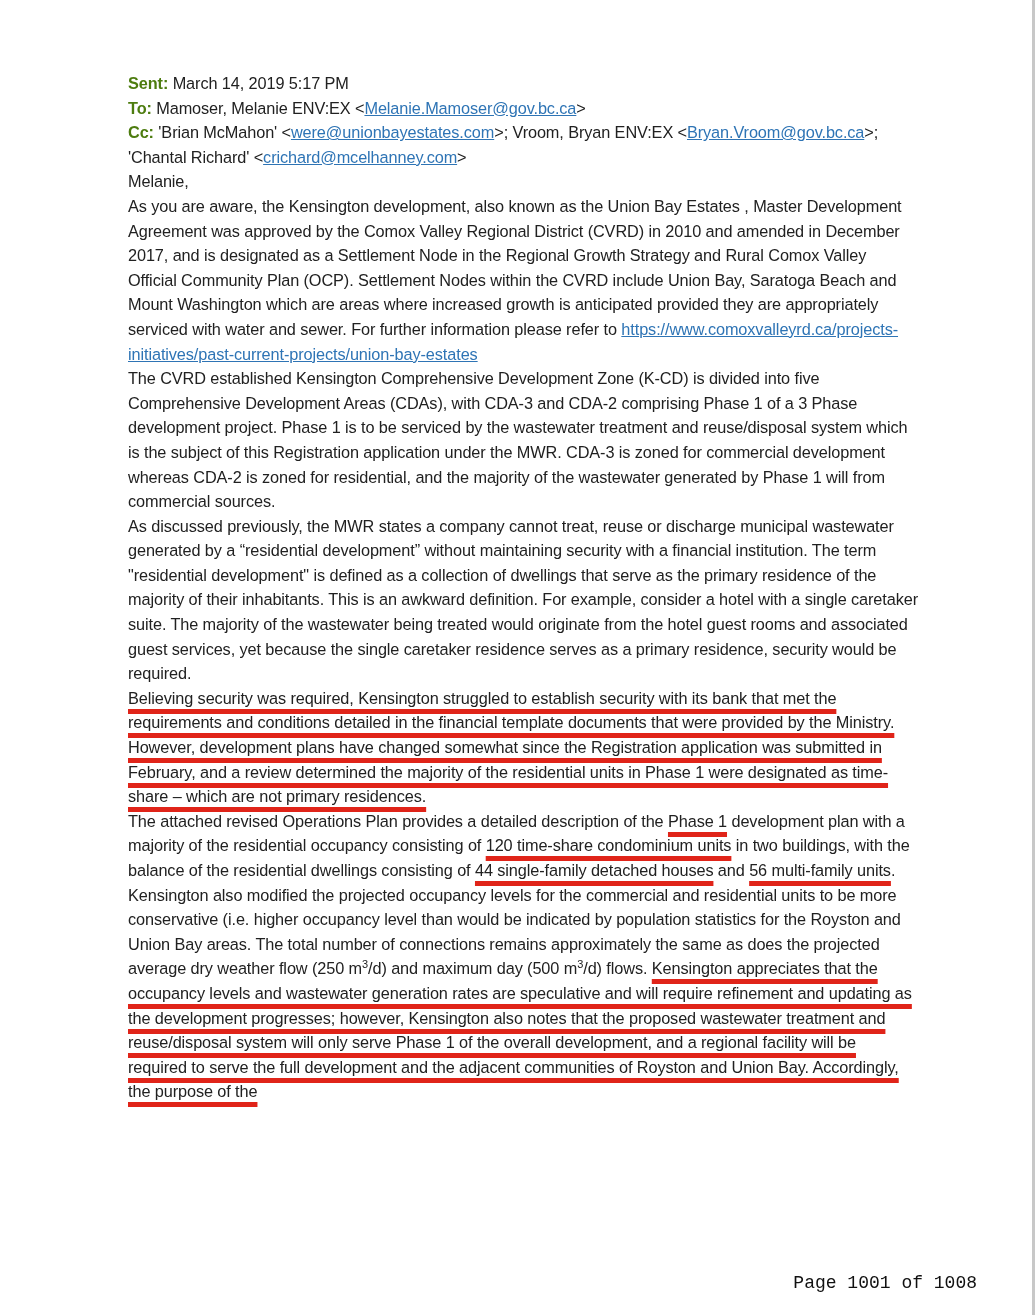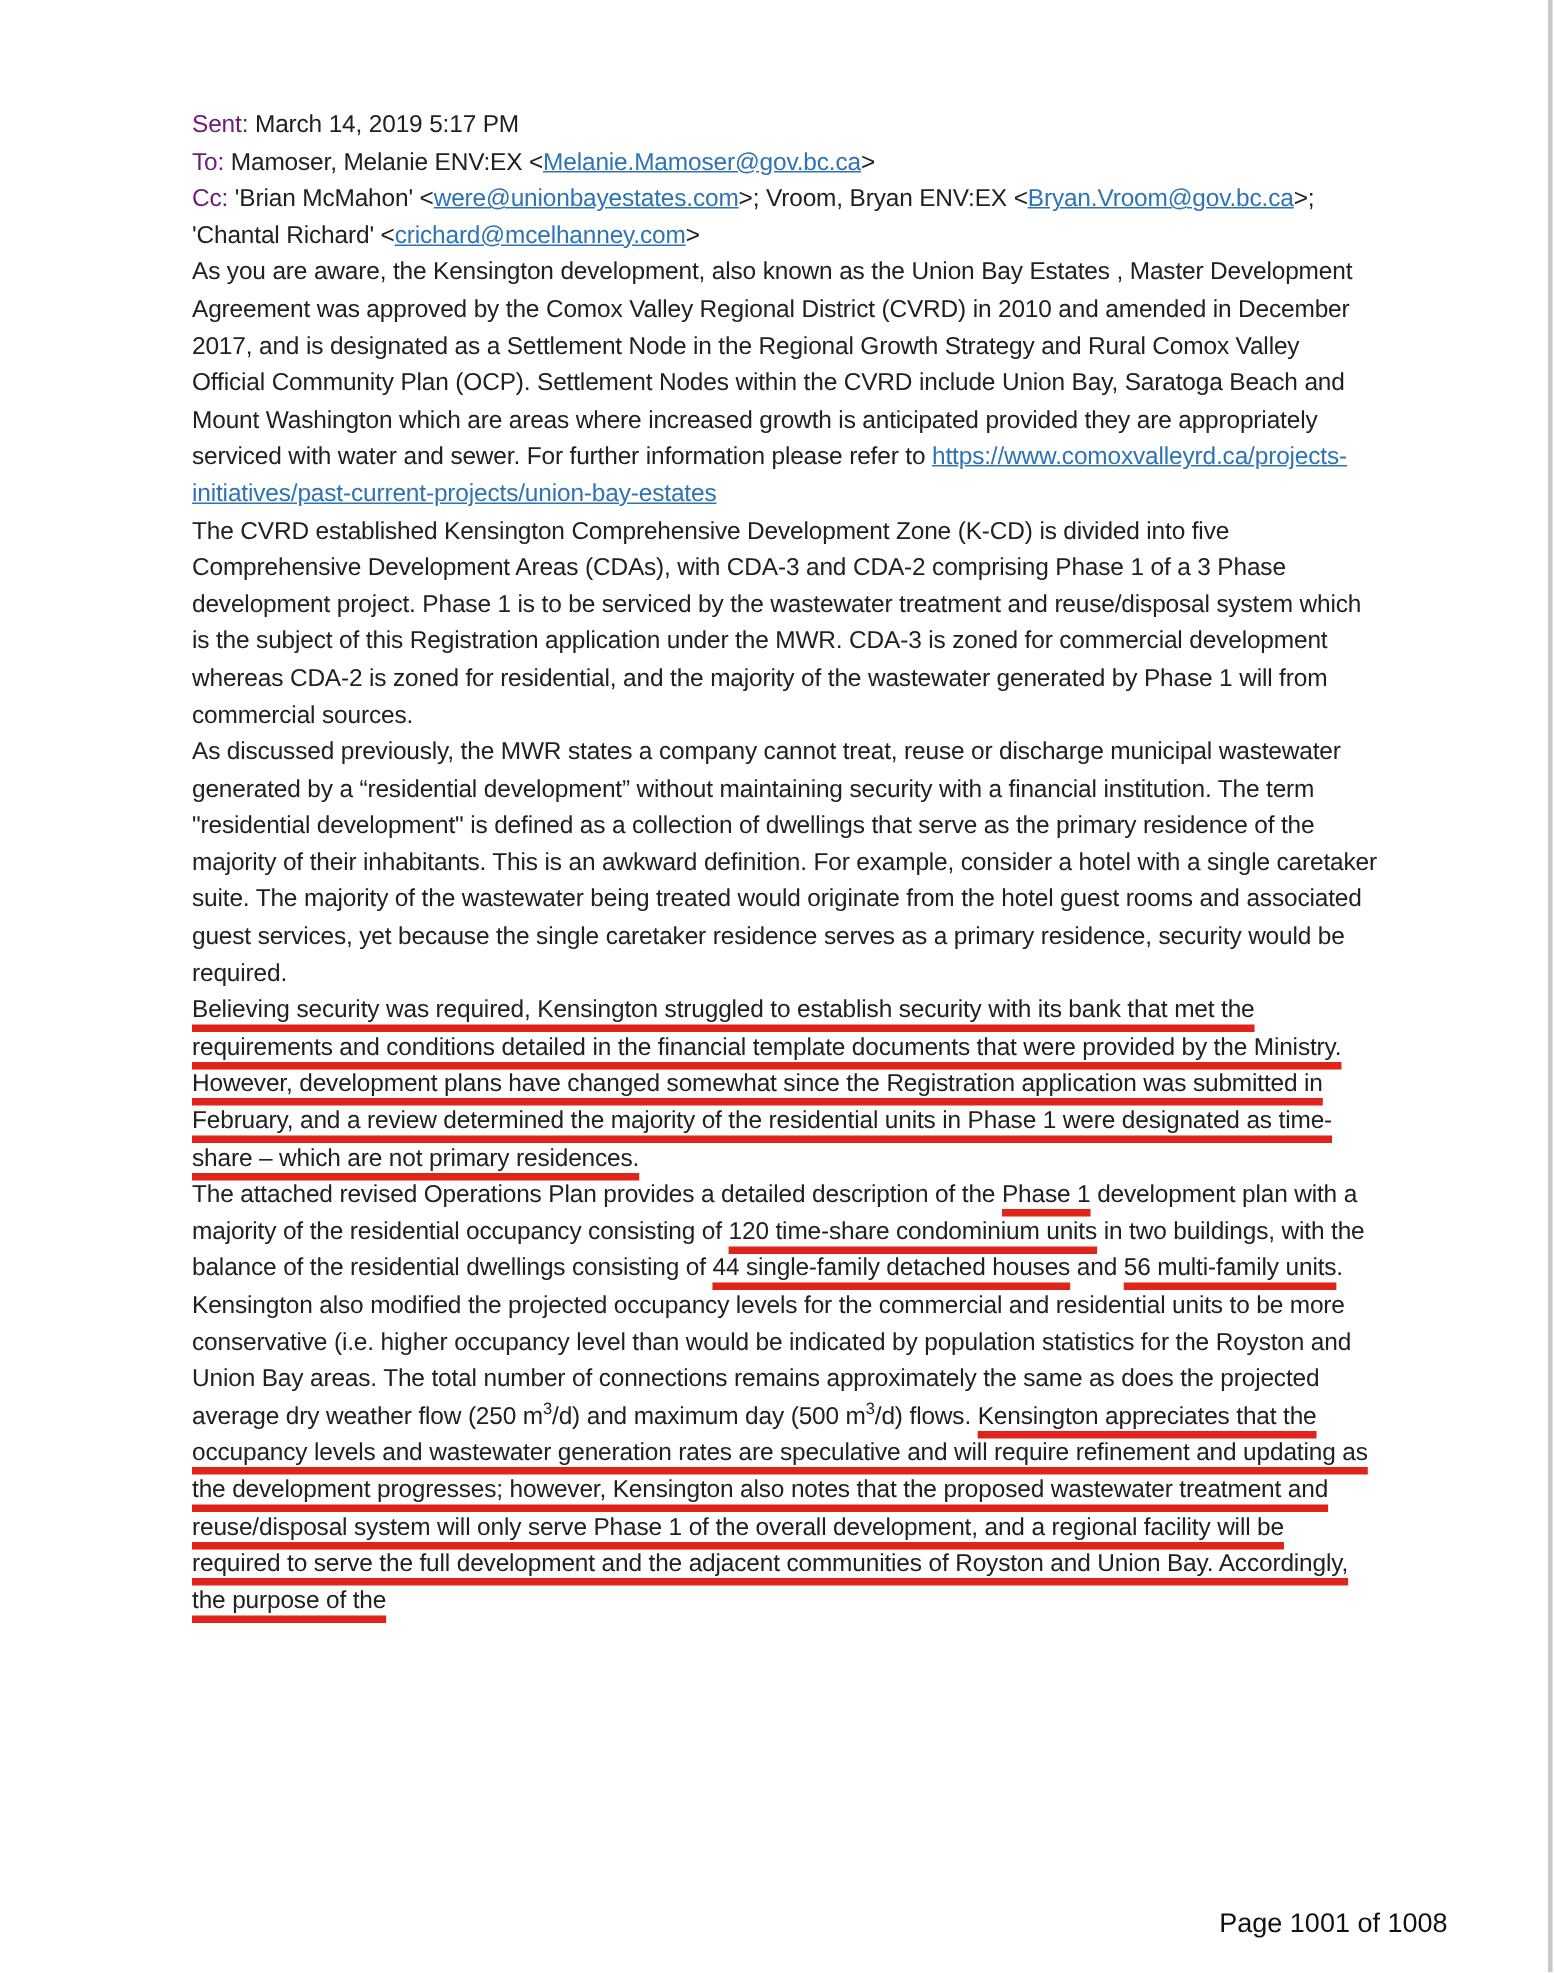--- a/index.html
+++ b/index.html
@@ -15,40 +15,40 @@
     position: absolute;
     left: 128px;
     top: 71px;
     width: 790px;
     font-size: 16.3px;
     line-height: 24.6px;
     color: #212121;
     letter-spacing: -0.1px;
   }
   .content p { margin: 0; overflow-wrap: break-word; }
-  .b { font-weight: normal; color: #701a75; }
+  .b { font-weight: bold; color: #4d7c0f; }
   .link {
     color: #2e74b5;
     text-decoration-line: underline;
     text-decoration-color: #2e74b5;
     cursor: pointer;
   }
   .red {
     text-decoration-line: underline;
     text-decoration-color: #e02419;
     text-decoration-thickness: 4.5px;
     text-underline-offset: 5px;
     text-decoration-skip-ink: none;
   }
   sup.msup { font-size: 11px; line-height: 0; }
   .footer {
     position: absolute;
-    right: 71px;
+    right: 59px;
     bottom: 22px;
-    font-family: Liberation Sans, sans-serif;
+    font-family: Liberation Mono, monospace;
     font-size: 18px;
     color: #111111;
   }
   .edge {
     position: absolute;
     top: 0;
     right: 1px;
     width: 3px;
     height: 100%;
     background: #c8c8c8;
@@ -60,20 +60,21 @@
 <div class="page">
   <div class="content">
 
     <p><span class="b">Sent:</span><span> March 14, 2019 5:17 PM</span></p>
 
     <p><span class="b">To:</span><span> Mamoser, Melanie ENV:EX &lt;</span><span class="link">Melanie.Mamoser@gov.bc.ca</span><span>&gt;</span></p>
 
     <p><span class="b">Cc:</span><span> 'Brian McMahon' &lt;</span><span class="link">were@unionbayestates.com</span><span>&gt;; Vroom, Bryan ENV:EX &lt;</span><span class="link">Bryan.Vroom@gov.bc.ca</span><span>&gt;; 'Chantal Richard' &lt;</span><span class="link">crichard@mcelhanney.com</span><span>&gt;</span></p>
 
 
+    <p><span>Melanie,</span></p>
 
 
     <p><span>As you are aware, the Kensington development, also known as the Union Bay Estates , Master Development Agreement was approved by the Comox Valley Regional District (CVRD) in 2010 and amended in December 2017, and is designated as a Settlement Node in the Regional Growth Strategy and Rural Comox Valley Official Community Plan (OCP). Settlement Nodes within the CVRD include Union Bay, Saratoga Beach and Mount Washington which are areas where increased growth is anticipated provided they are appropriately serviced with water and sewer. For further information please refer to </span><span class="link">https://www.comoxvalleyrd.ca/projects-initiatives/past-current-projects/union-bay-estates</span></p>
 
     <p><span>The CVRD established Kensington Comprehensive Development Zone (K-CD) is divided into five Comprehensive Development Areas (CDAs), with CDA-3 and CDA-2 comprising Phase 1 of a 3 Phase development project. Phase 1 is to be serviced by the wastewater treatment and reuse/disposal system which is the subject of this Registration application under the MWR. CDA-3 is zoned for commercial development whereas CDA-2 is zoned for residential, and the majority of the wastewater generated by Phase 1 will from commercial sources.</span></p>
 
     <p><span>As discussed previously, the MWR states a company cannot treat, reuse or discharge municipal wastewater generated by a “residential development” without maintaining security with a financial institution. The term "residential development" is defined as a collection of dwellings that serve as the primary residence of the majority of their inhabitants. This is an awkward definition. For example, consider a hotel with a single caretaker suite. The majority of the wastewater being treated would originate from the hotel guest rooms and associated guest services, yet because the single caretaker residence serves as a primary residence, security would be required.</span></p>
 
     <p><span class="red">Believing security was required, Kensington struggled to establish security with its bank that met the requirements and conditions detailed in the financial template documents that were provided by the Ministry. However, development plans have changed somewhat since the Registration application was submitted in February, and a review determined the majority of the residential units in Phase 1 were designated as time-share – which are not primary residences.</span></p>
 

